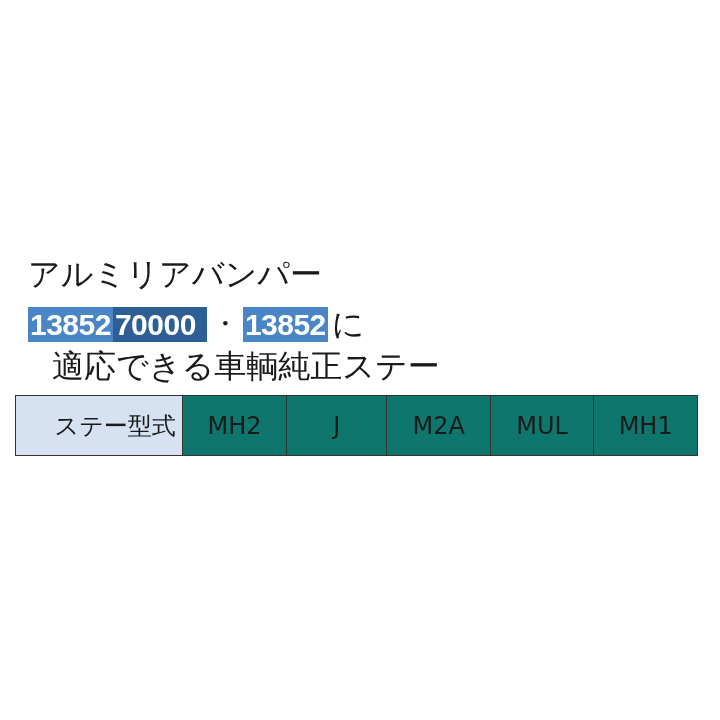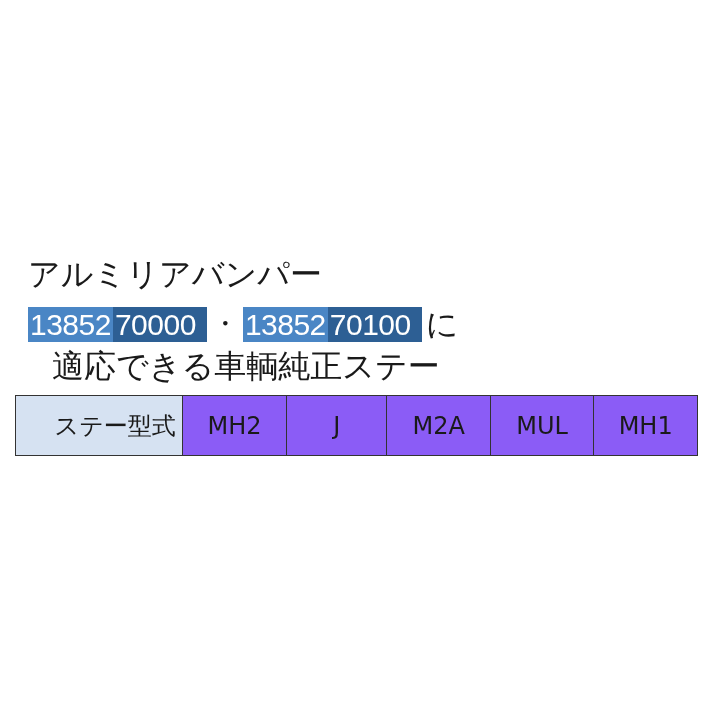--- a/index.html
+++ b/index.html
@@ -2,46 +2,45 @@
 <html><head>
 <meta charset="utf-8">
 <style>
   html, body { margin:0; padding:0; background:#ffffff; }
   body { width:720px; height:720px; position:relative; overflow:hidden;
          font-family: "DejaVu Sans", "Liberation Sans", sans-serif; color:#1a1a1a; }
   .line { position:absolute; left:28px; white-space:nowrap; font-size:32px; line-height:36px; letter-spacing:0px; }
   #l1 { top:256px; }
   #l2 { top:306px; display:flex; align-items:center; }
   #l3 { top:348px;margin-left:24px; }
-  .badge { display:inline-flex; height:35px; font-weight:normal; color:#fff; font-size:30px; line-height:35px;
+  .badge { display:inline-flex; height:35px; font-weight:bold; color:#fff; font-size:30px; line-height:35px;
            font-family:"Liberation Sans", sans-serif; letter-spacing:-0.5px; }
   .badge .a { background:#4a86c5; padding:0 2px 0 2px; }
   .badge .b { background:#2d5f94; padding:0 11px 0 2px; }
   .dot { font-size:28px; margin:0 4px; color:#1a1a1a; }
   .suffix { margin-left:4px; }
   table { position:absolute; left:15px; top:395px; border-collapse:collapse; width:683px; height:61px; }
   td { border:1.5px solid #333; text-align:center; font-size:24px; padding:0;
        font-family:"DejaVu Sans", sans-serif; color:#1a1a1a; }
   td.head { background:#d6e2f2; width:142px;padding-left:32px; }
-  td.val { background:#8b5cf6; width:106px; }
+  td.val { background:#0f766e; width:106px; }
 </style>
 </head>
 <body>
 
 <div class="line" id="l1">アルミリアバンパー</div>
 
 <div class="line" id="l2">
   <span class="badge">
     <span class="a">13852</span>
       <span class="b">70000</span>
   </span>
   <span class="dot">・</span>
   <span class="badge">
     <span class="a">13852</span>
-      <span class="b">70100</span>
   </span>
   <span class="suffix">に</span>
 </div>
 
 <div class="line" id="l3">適応できる車輌純正ステー</div>
 
 <table>
   <tbody>
       <tr>
     <td class="head">ステー型式</td>

